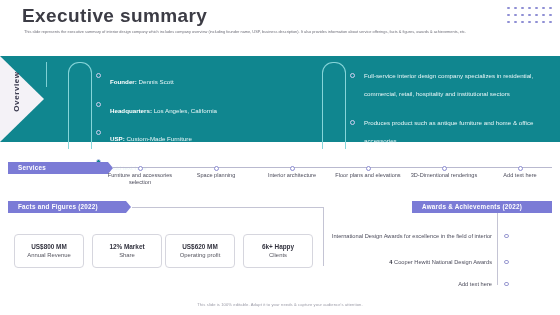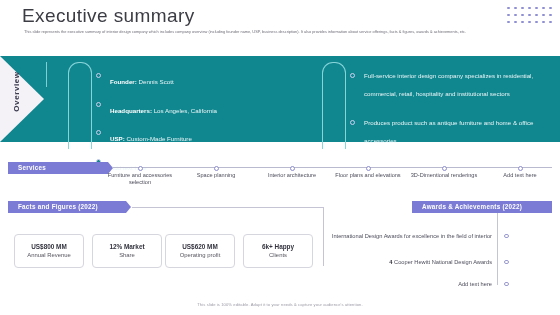--- a/index.html
+++ b/index.html
@@ -6,21 +6,21 @@
   body{
     width:560px;height:315px;overflow:hidden;position:relative;
     font-family:"Liberation Sans","DejaVu Sans",sans-serif;
     color:#3b3b46;
   }
   .slide{position:absolute;inset:0;background:#fff;}
 
   
   .page-title{
     position:absolute;left:22px;top:5px;
-    font-size:19px;font-weight:400;letter-spacing:.4px;
+    font-size:19px;font-weight:700;letter-spacing:.4px;
     color:#3c3c45;white-space:nowrap;
   }
   .page-sub{
     position:absolute;left:24px;top:29px;width:500px;
     font-size:3.9px;line-height:6.2px;color:#6e6e78;font-weight:400;
   }
   .dot-grid{
     position:absolute;right:6px;top:5px;
     display:grid;grid-template-columns:repeat(7,7px);
     grid-auto-rows:7px;

